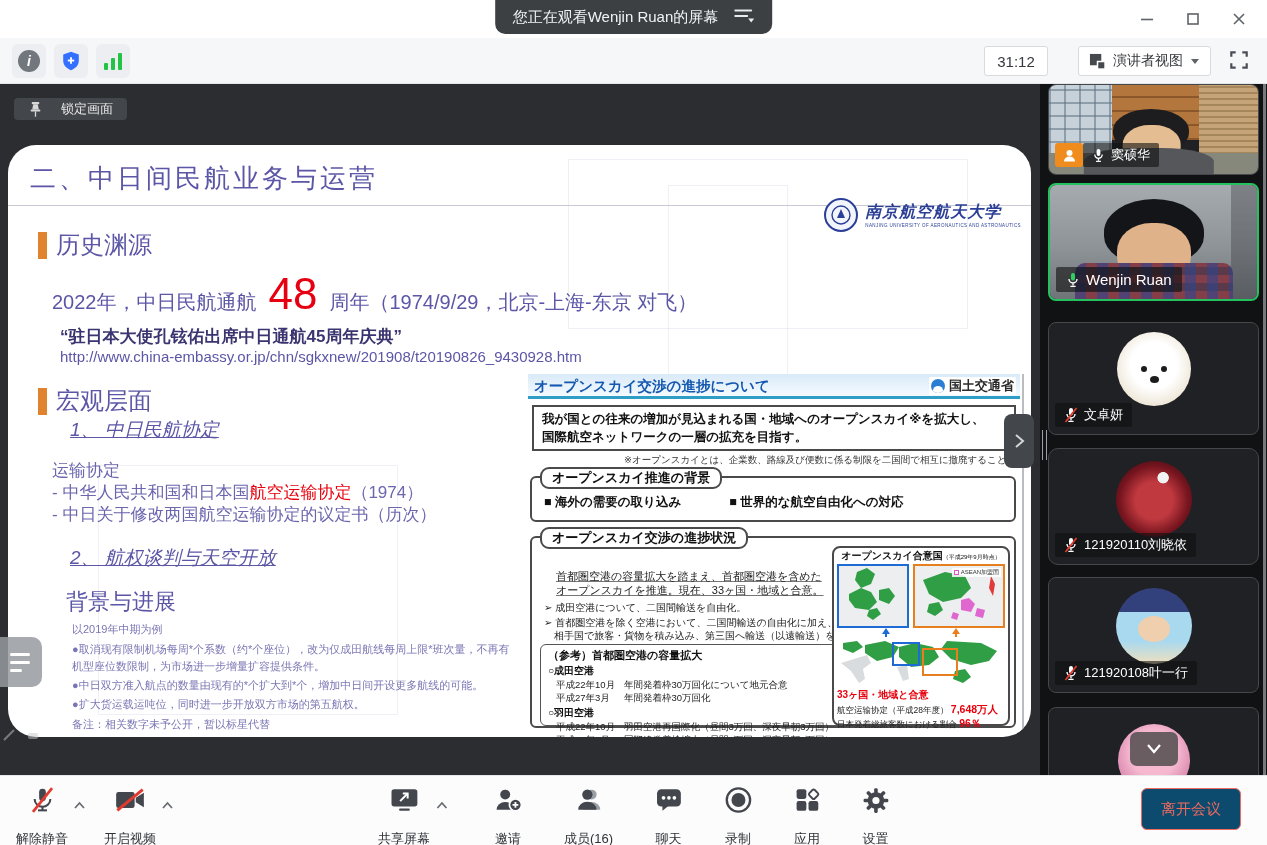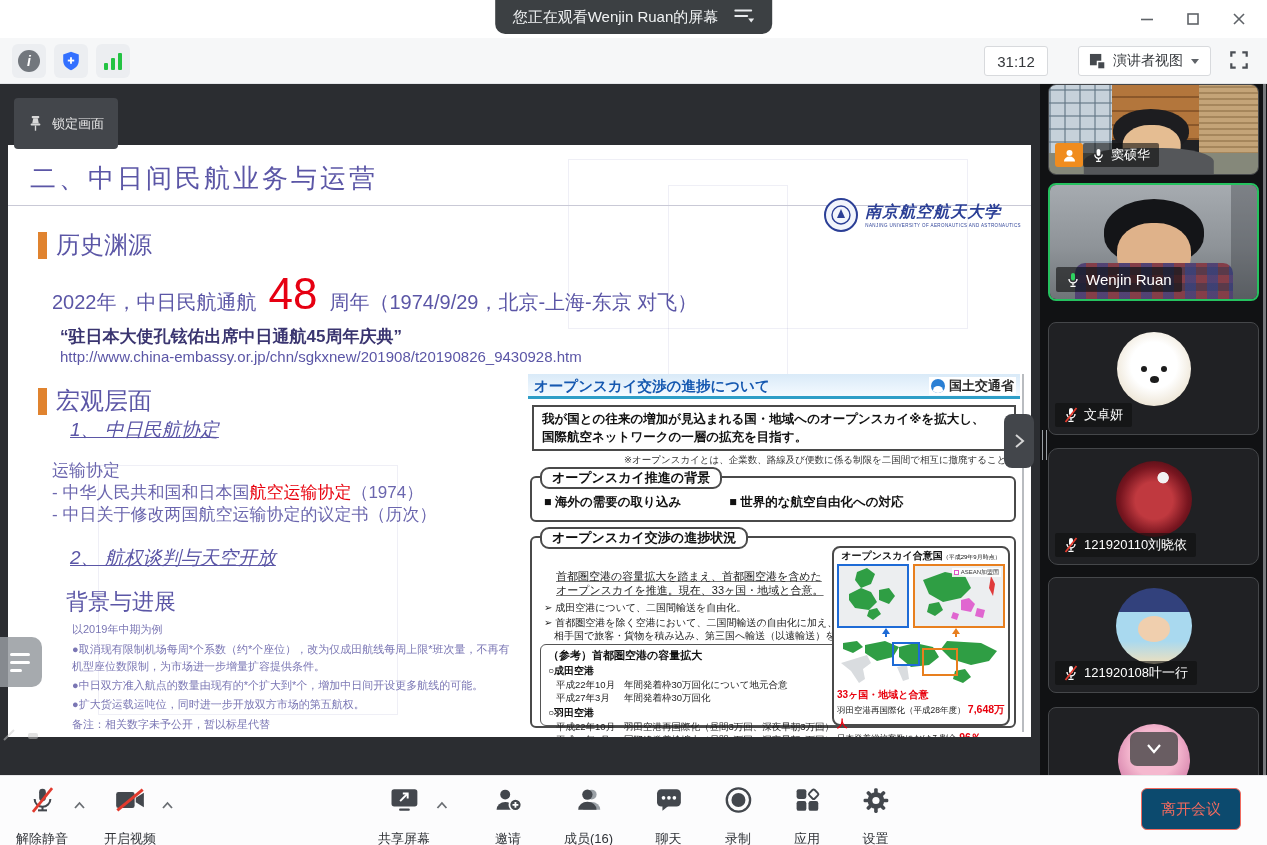--- a/index.html
+++ b/index.html
@@ -25,24 +25,24 @@
   .sig-bars { display:flex; align-items:flex-end; gap:3px; height:18px; }
   .sig-bars span { width:4px; background:#23c343; border-radius:1px; display:block; }
   .timer { position:absolute; left:984px; top:8px; width:64px; height:30px; background:#fff; border:1px solid #d8dadd;
     border-radius:3px; font-size:15px; color:#35383c; display:flex; align-items:center; justify-content:center; }
   .view-btn { position:absolute; left:1078px; top:8px; height:30px; background:#fff; border:1px solid #d8dadd;
     border-radius:3px; display:flex; align-items:center; gap:7px; padding:0 10px; font-size:14px; color:#35383c; }
   .fs-btn { position:absolute; left:1228px; top:11px; width:24px; height:24px; }
 
   
   .main { position:absolute; top:84px; left:0; width:1040px; height:691px; background:#2b2d31; overflow:hidden; }
-  .lock-btn { position:absolute; left:14px; top:14px; height:51px; background:#43464b; border-radius:4px;
-    color:#e6e6e6; font-size:13px; display:flex; align-items:center; gap:9px; padding:0 14px; z-index:5; }
-
-  .slide { position:absolute; left:8px; top:61px; width:1023px; height:592px; background:#fff; overflow:hidden; color:#6b66ae; }
+  .lock-btn { position:absolute; left:14px; top:14px; height:22px; background:#43464b; border-radius:4px;
+    color:#e6e6e6; font-size:13px; display:flex; align-items:center; gap:18px; padding:0 14px; z-index:5; }
+
+  .slide { position:absolute; left:8px; top:61px; width:1023px; height:592px; background:#fff; overflow:hidden; color:#6b66ae;border-radius:28px; }
   .wm { position:absolute; border:1px solid rgba(100,100,170,.10); pointer-events:none; }
   .slide-title { position:absolute; left:22px; top:16px; font-size:26px; letter-spacing:3px; color:#5b56a6; }
   .slide-rule { position:absolute; left:0; right:0; top:60px; height:1px; background:#c9c9d6; }
   .nuaa { position:absolute; right:10px; top:8px; display:flex; align-items:center; gap:6px;margin-top:44px; }
   .nuaa-name { font-size:16px; font-weight:bold; color:#2b3f96; font-style:italic; letter-spacing:1px; }
   .nuaa-sub { font-size:4.5px; color:#2b3f96; letter-spacing:.4px; }
   .sec-head { position:absolute; display:flex; align-items:center; gap:9px; color:#5b56a6; font-size:24px; }
   .sec-bar { width:9px; height:27px; background:#e0832f; }
   .h-line { position:absolute; left:44px; top:124px; display:flex; align-items:baseline; color:#5b56a6; font-size:20px; }
   .h-num { font-size:44px; color:#e60012; font-weight:400; padding:0 12px; }
@@ -419,21 +419,21 @@
                   <path d="M28 8 l20 -4 14 6 -6 10 -16 4 -12 -8 z"></path>
                   <path d="M62 10 l16 -4 18 4 6 10 -10 8 -18 2 -12 -10 z"></path>
                   <path d="M118 34 l10 -2 6 8 -8 6 -10 -4 z"></path>
                   <path d="M6 6 l14 -2 6 6 -10 6 -10 -4 z"></path>
                 </g>
               <rect x="56" y="6" width="26" height="22" fill="none" stroke="#1e6bd6" stroke-width="2"></rect>
               <rect x="86" y="12" width="34" height="26" fill="none" stroke="#e87f1e" stroke-width="2"></rect>
             </svg>
             <div class="map-stats">
               <div class="s1">33ヶ国・地域と合意</div>
-              <div><span>羽田空港再国際化（平成28年度）</span> <span class="val">7,648万人</span></div>
+              <div><span>航空运输协定（平成28年度）</span> <span class="val">7,648万人</span></div>
               <div><span>日本発着総旅客数における割合</span> <span class="val">96％</span></div>
             </div>
           </div>
         </div>
       </div>
     </div>
 
     <div class="annot-btn">
       <i style="width:20px"></i>
         <i style="width:20px"></i>

